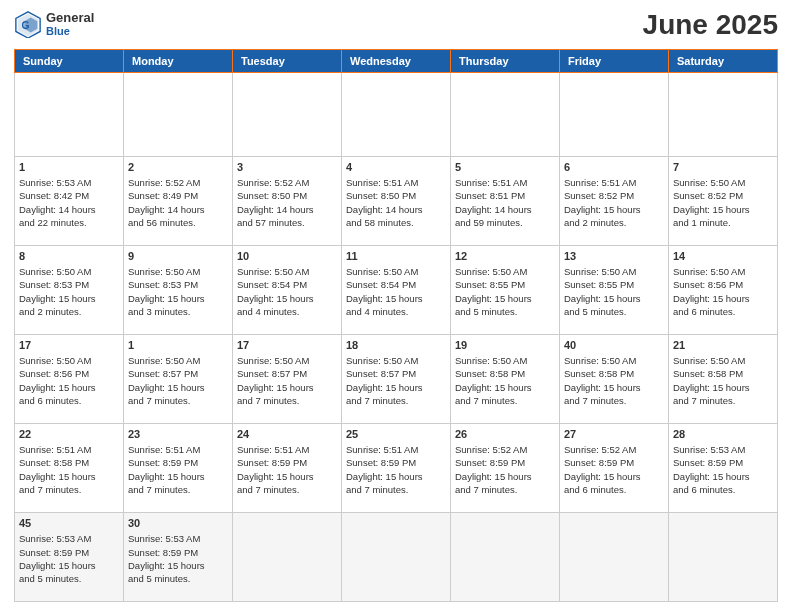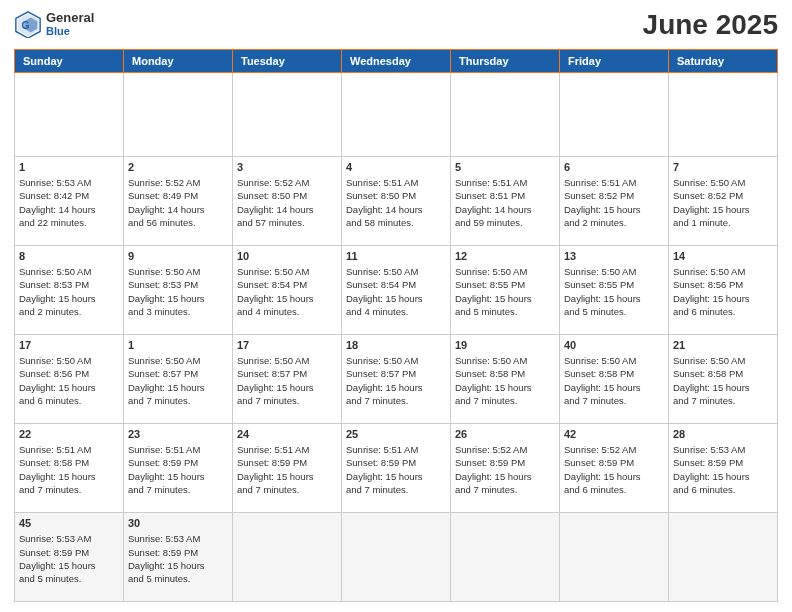--- a/index.html
+++ b/index.html
@@ -332,21 +332,21 @@
             <span style="display: block;">and 7 minutes.</span>
           </td>
           <td>
             <span class="day-num">26</span>
             <span style="display: block;">Sunrise: 5:52 AM</span>
             <span style="display: block;">Sunset: 8:59 PM</span>
             <span style="display: block;">Daylight: 15 hours</span>
             <span style="display: block;">and 7 minutes.</span>
           </td>
           <td>
-            <span class="day-num">42</span>
+            <span class="day-num">27</span>
             <span style="display: block;">Sunrise: 5:52 AM</span>
             <span style="display: block;">Sunset: 8:59 PM</span>
             <span style="display: block;">Daylight: 15 hours</span>
             <span style="display: block;">and 6 minutes.</span>
           </td>
           <td>
             <span class="day-num">28</span>
             <span style="display: block;">Sunrise: 5:53 AM</span>
             <span style="display: block;">Sunset: 8:59 PM</span>
             <span style="display: block;">Daylight: 15 hours</span>

